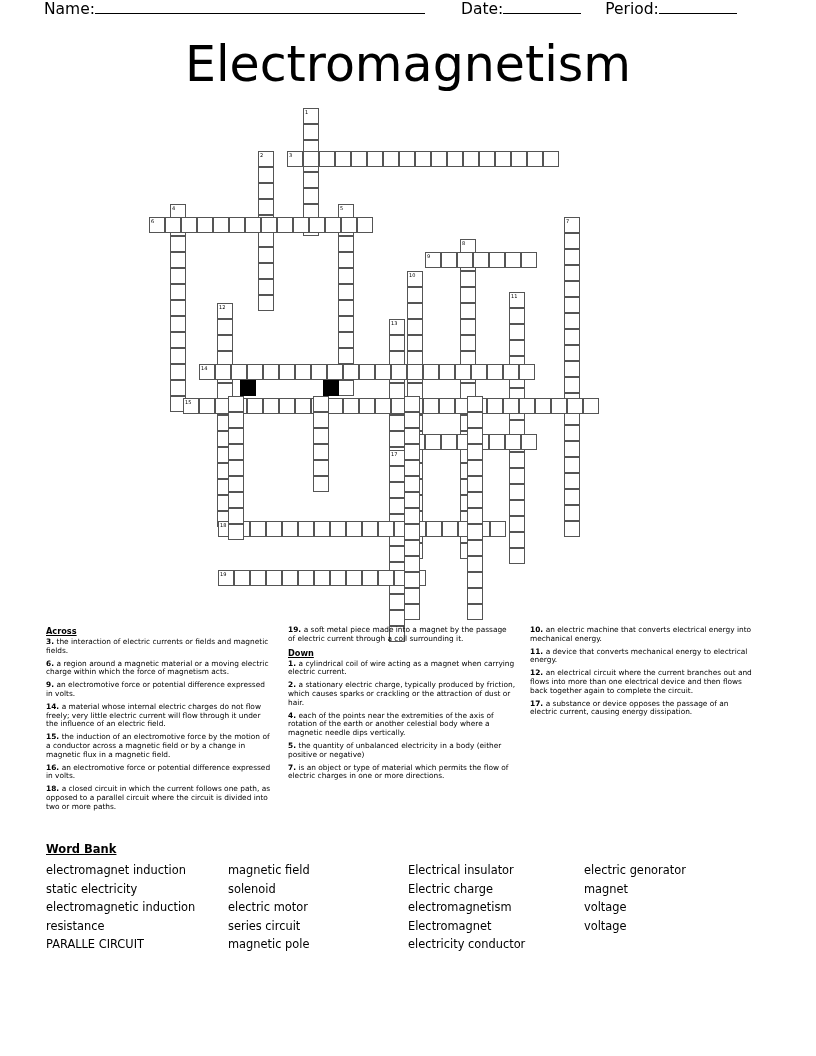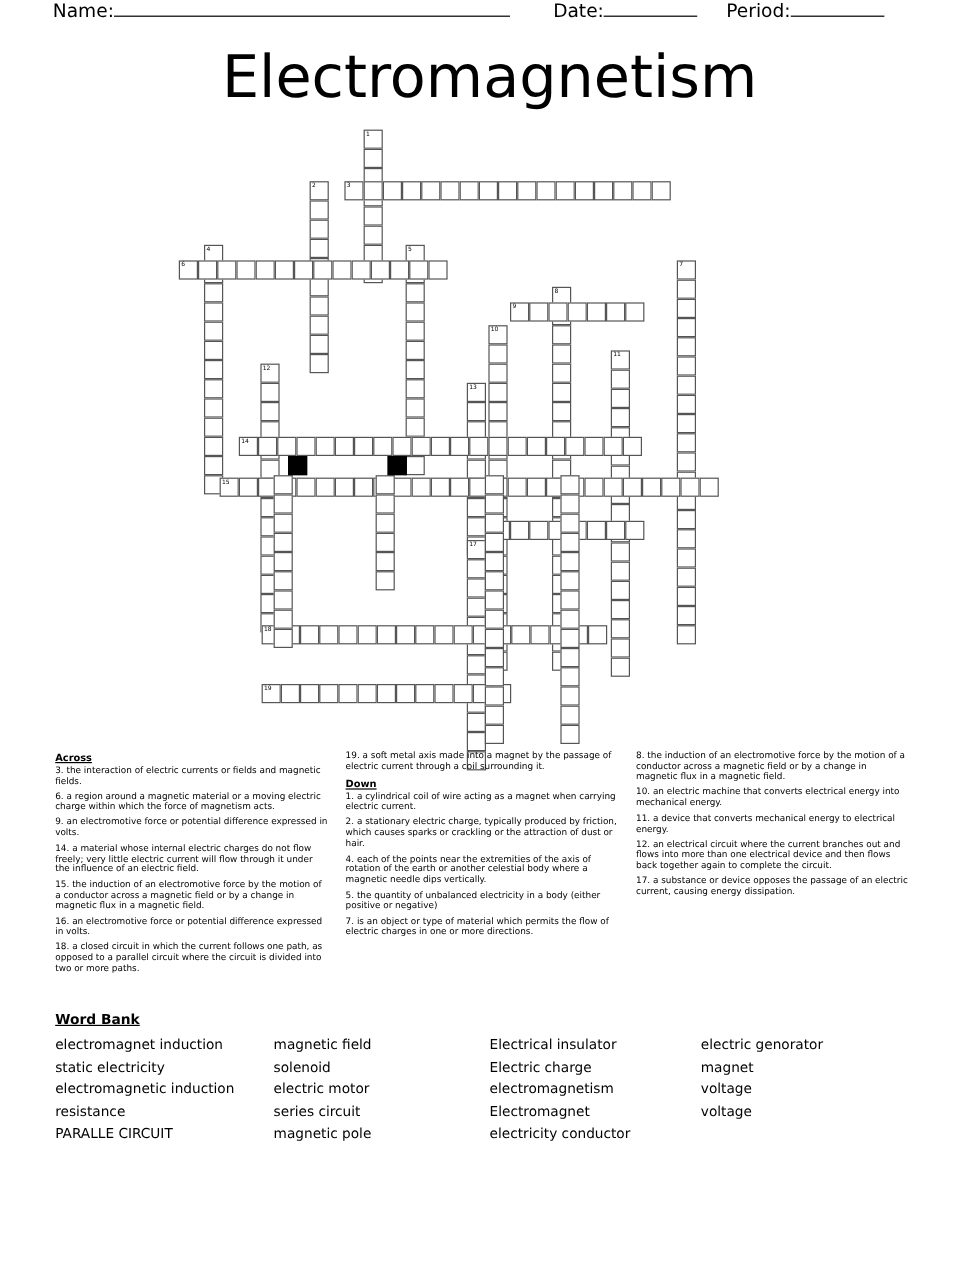--- a/index.html
+++ b/index.html
@@ -105,21 +105,21 @@
     font-weight: bold;
     text-decoration: underline;
     font-size: 8.2px;
     line-height: 11px;
     margin-bottom: 1px;
   }
   .clue {
     margin-bottom: 4.5px;
     text-align: left;
   }
-  .clue b { font-weight: normal; text-align: center; }
+  .clue b { font-weight: bold; text-align: center; }
 
   
   .wb-title {
     position: absolute;
     left: 46px;
     top: 842px;
     font-size: 11.5px;
     font-weight: bold;
     text-decoration: underline;
   }
@@ -525,30 +525,29 @@
       <div class="clue-head">Across</div>
       <div class="clue"><b>3. </b><span>the interaction of electric currents or fields and magnetic fields.</span></div>
       <div class="clue"><b>6. </b><span>a region around a magnetic material or a moving electric charge within which the force of magnetism acts.</span></div>
       <div class="clue"><b>9. </b><span>an electromotive force or potential difference expressed in volts.</span></div>
       <div class="clue"><b>14. </b><span>a material whose internal electric charges do not flow freely; very little electric current will flow through it under the influence of an electric field.</span></div>
       <div class="clue"><b>15. </b><span>the induction of an electromotive force by the motion of a conductor across a magnetic field or by a change in magnetic flux in a magnetic field.</span></div>
       <div class="clue"><b>16. </b><span>an electromotive force or potential difference expressed in volts.</span></div>
       <div class="clue"><b>18. </b><span>a closed circuit in which the current follows one path, as opposed to a parallel circuit where the circuit is divided into two or more paths.</span></div>
     </div>
   <div class="clue-col c2" id="clue-col-2">
-      <div class="clue"><b>19. </b><span>a soft metal axis made into a magnet by the passage of electric current through a coil surrounding it.</span></div>
+      <div class="clue"><b>19. </b><span>a soft metal piece made into a magnet by the passage of electric current through a coil surrounding it.</span></div>
       <div class="clue-head">Down</div>
       <div class="clue"><b>1. </b><span>a cylindrical coil of wire acting as a magnet when carrying electric current.</span></div>
       <div class="clue"><b>2. </b><span>a stationary electric charge, typically produced by friction, which causes sparks or crackling or the attraction of dust or hair.</span></div>
       <div class="clue"><b>4. </b><span>each of the points near the extremities of the axis of rotation of the earth or another celestial body where a magnetic needle dips vertically.</span></div>
       <div class="clue"><b>5. </b><span>the quantity of unbalanced electricity in a body (either positive or negative)</span></div>
       <div class="clue"><b>7. </b><span>is an object or type of material which permits the flow of electric charges in one or more directions.</span></div>
     </div>
   <div class="clue-col c3" id="clue-col-3">
-      <div class="clue"><b>8. </b><span>the induction of an electromotive force by the motion of a conductor across a magnetic field or by a change in magnetic flux in a magnetic field.</span></div>
       <div class="clue"><b>10. </b><span>an electric machine that converts electrical energy into mechanical energy.</span></div>
       <div class="clue"><b>11. </b><span>a device that converts mechanical energy to electrical energy.</span></div>
       <div class="clue"><b>12. </b><span>an electrical circuit where the current branches out and flows into more than one electrical device and then flows back together again to complete the circuit.</span></div>
       <div class="clue"><b>17. </b><span>a substance or device opposes the passage of an electric current, causing energy dissipation.</span></div>
     </div>
 </div>
 
 <div class="wb-title">Word Bank</div>
 <div class="wb">
   <div class="wb-col w1" id="wb-col-0">

